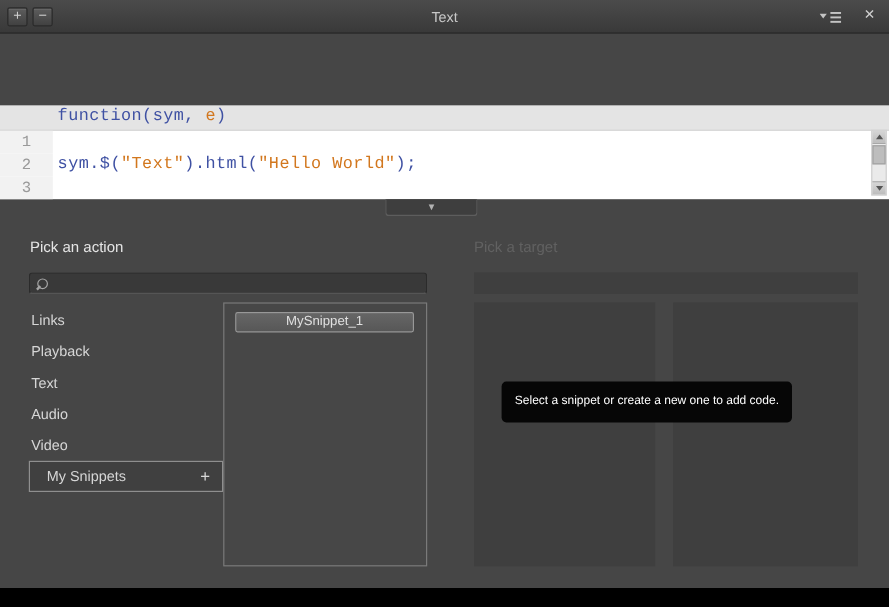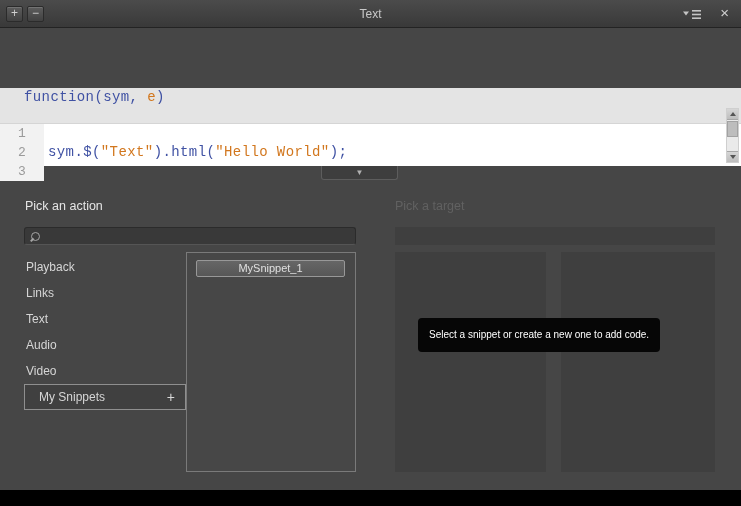--- a/index.html
+++ b/index.html
@@ -23,22 +23,22 @@
 
   
   .tabbar { position:absolute; top:28px; left:0; right:0; height:23px; background:#000; }
   .tab { position:absolute; left:1px; top:0; height:23px; padding:0 13px;
          background:linear-gradient(#616161,#474747); color:#dadada; font-size:11px; line-height:23px;
          border-radius:2px 2px 0 0; cursor:pointer; }
 
   
   .editor { position:absolute; top:88px; left:0; width:741px; height:78px; background:#fff;
             font-family:"Liberation Mono", monospace; font-size:14px; letter-spacing:.4px; cursor:text; }
-  .sig-row { height:36px; line-height:19px; background:#e4e4e4; border-bottom:1px solid #d5d5d5;
-             padding-left:24px; white-space:pre; }
+  .sig-row { height:21px; line-height:19px; background:#e4e4e4; border-bottom:1px solid #d5d5d5;
+             padding-left:48px; white-space:pre; }
   .code-line { display:flex; height:19px; line-height:19px; white-space:pre; }
   .gutter { flex:0 0 44px; width:44px; background:#f2f2f2; color:#9a9a9a; text-align:center; font-size:13px; letter-spacing:0; }
   .code-text { padding-left:4px; }
   .c-code { color:#3f51a3; }
   .c-string { color:#d2771e; }
   .c-param { color:#d2771e; }
   .c-comment { color:#3c8a28; }
 
   .vscroll { position:absolute; top:20px; right:2px; bottom:3px; width:13px;
              background:#eaeaea; border:1px solid #cfcfcf; cursor:pointer; }
@@ -142,22 +142,22 @@
   <div class="collapse-btn">▼</div>
 
   <div class="pick-action-title">Pick an action</div>
 
   <div class="search-box">
     <span class="mag"></span>
     <input class="search-input" type="text" value="" style="">
   </div>
 
   <div class="cat-list">
+    <div class="cat-item">Links</div>
     <div class="cat-item">Playback</div>
-    <div class="cat-item">Links</div>
     <div class="cat-item">Text</div>
     <div class="cat-item">Audio</div>
     <div class="cat-item">Video</div>
     <div class="cat-item selected">
       <span>My Snippets</span>
       <span class="cat-add">+</span>
     </div>
   </div>
 
   <div class="snippet-panel">

